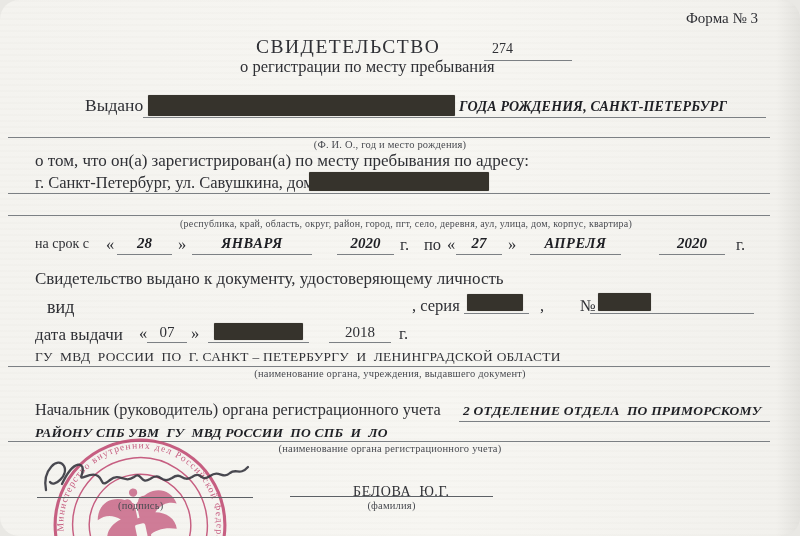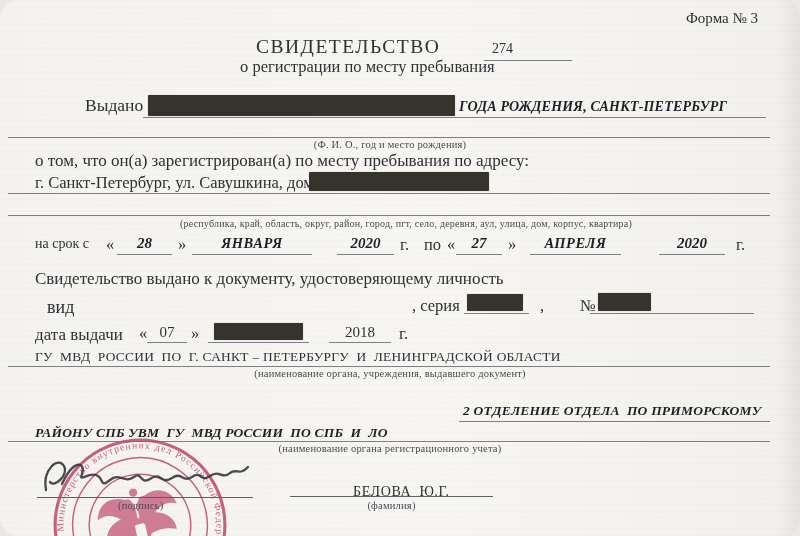--- a/index.html
+++ b/index.html
@@ -87,20 +87,21 @@
   <div class="t" style="top:325px;left:191px;font-size:16.5px;">»</div>
   <div class="redact" style="top:323px;left:214px;width:89px;height:17px;"></div>
   <div class="rule" style="top:342px;left:208px;width:101px;"></div>
   <div class="uval" style="top:324px;left:329px;width:62px;height:18px;font-size:15px;">2018</div>
   <div class="t" style="top:325px;left:399px;font-size:16.5px;">г.</div>
 
   <div class="t" style="top:349px;left:35px;font-size:13.4px;letter-spacing:0.3px;">ГУ  МВД  РОССИИ  ПО  Г. САНКТ – ПЕТЕРБУРГУ  И  ЛЕНИНГРАДСКОЙ ОБЛАСТИ</div>
   <div class="rule" style="top:366px;left:8px;width:762px;"></div>
   <div class="t cap center" style="top:368px;left:95px;width:590px;">(наименование органа, учреждения, выдавшего документ)</div>
 
+  <div class="t" style="top:401px;left:35px;font-size:16.3px;">Начальник (руководитель) органа регистрационного учета</div>
   <div class="t b" style="top:403px;left:463px;font-size:13.5px;letter-spacing:0.2px;">2 ОТДЕЛЕНИЕ ОТДЕЛА  ПО ПРИМОРСКОМУ</div>
   <div class="rule" style="top:421px;left:459px;width:311px;"></div>
   <div class="t b" style="top:425px;left:35px;font-size:13.5px;letter-spacing:0.2px;">РАЙОНУ СПБ УВМ  ГУ  МВД РОССИИ  ПО СПБ  И  ЛО</div>
   <div class="rule" style="top:441px;left:8px;width:762px;"></div>
   <div class="t cap center" style="top:443px;left:95px;width:590px;">(наименование органа регистрационного учета)</div>
 
   <svg style="left:52px;top:437px;width:176px;height:176px;transform:rotate(-12deg);opacity:.88;" viewBox="0 0 170 170">
     <defs>
       <path id="ringPath" d="M 11,85 A 74,74 0 1 1 159,85 A 74,74 0 1 1 11,85"></path>
       <path id="codePath" d="M 26,98 A 60,60 0 0 0 144,98"></path>

